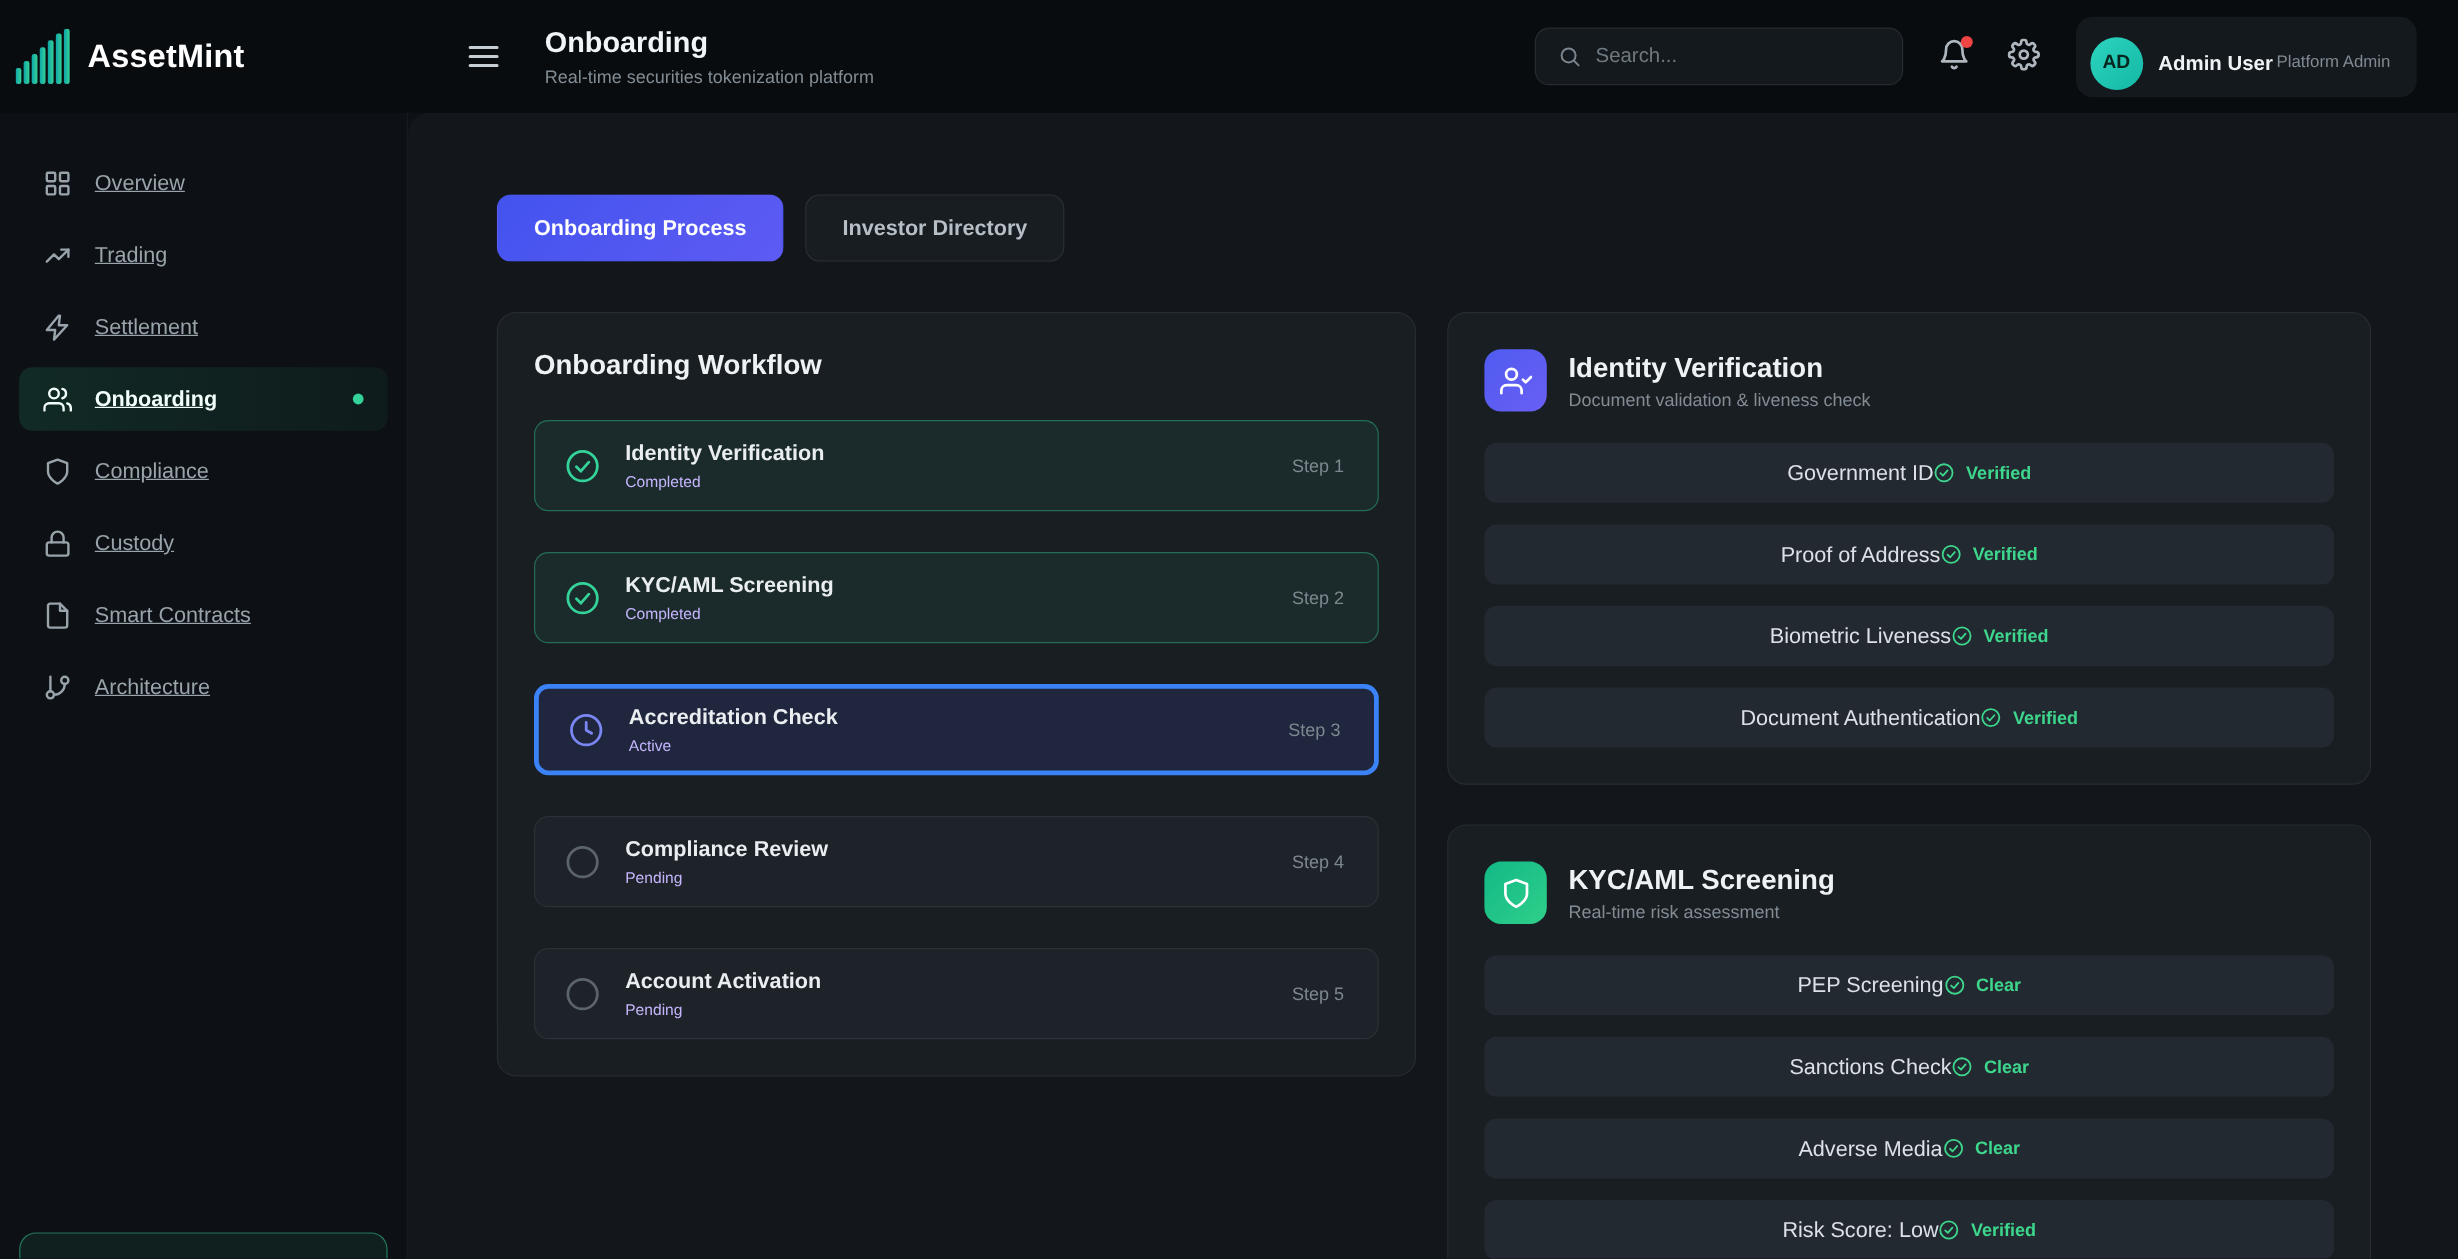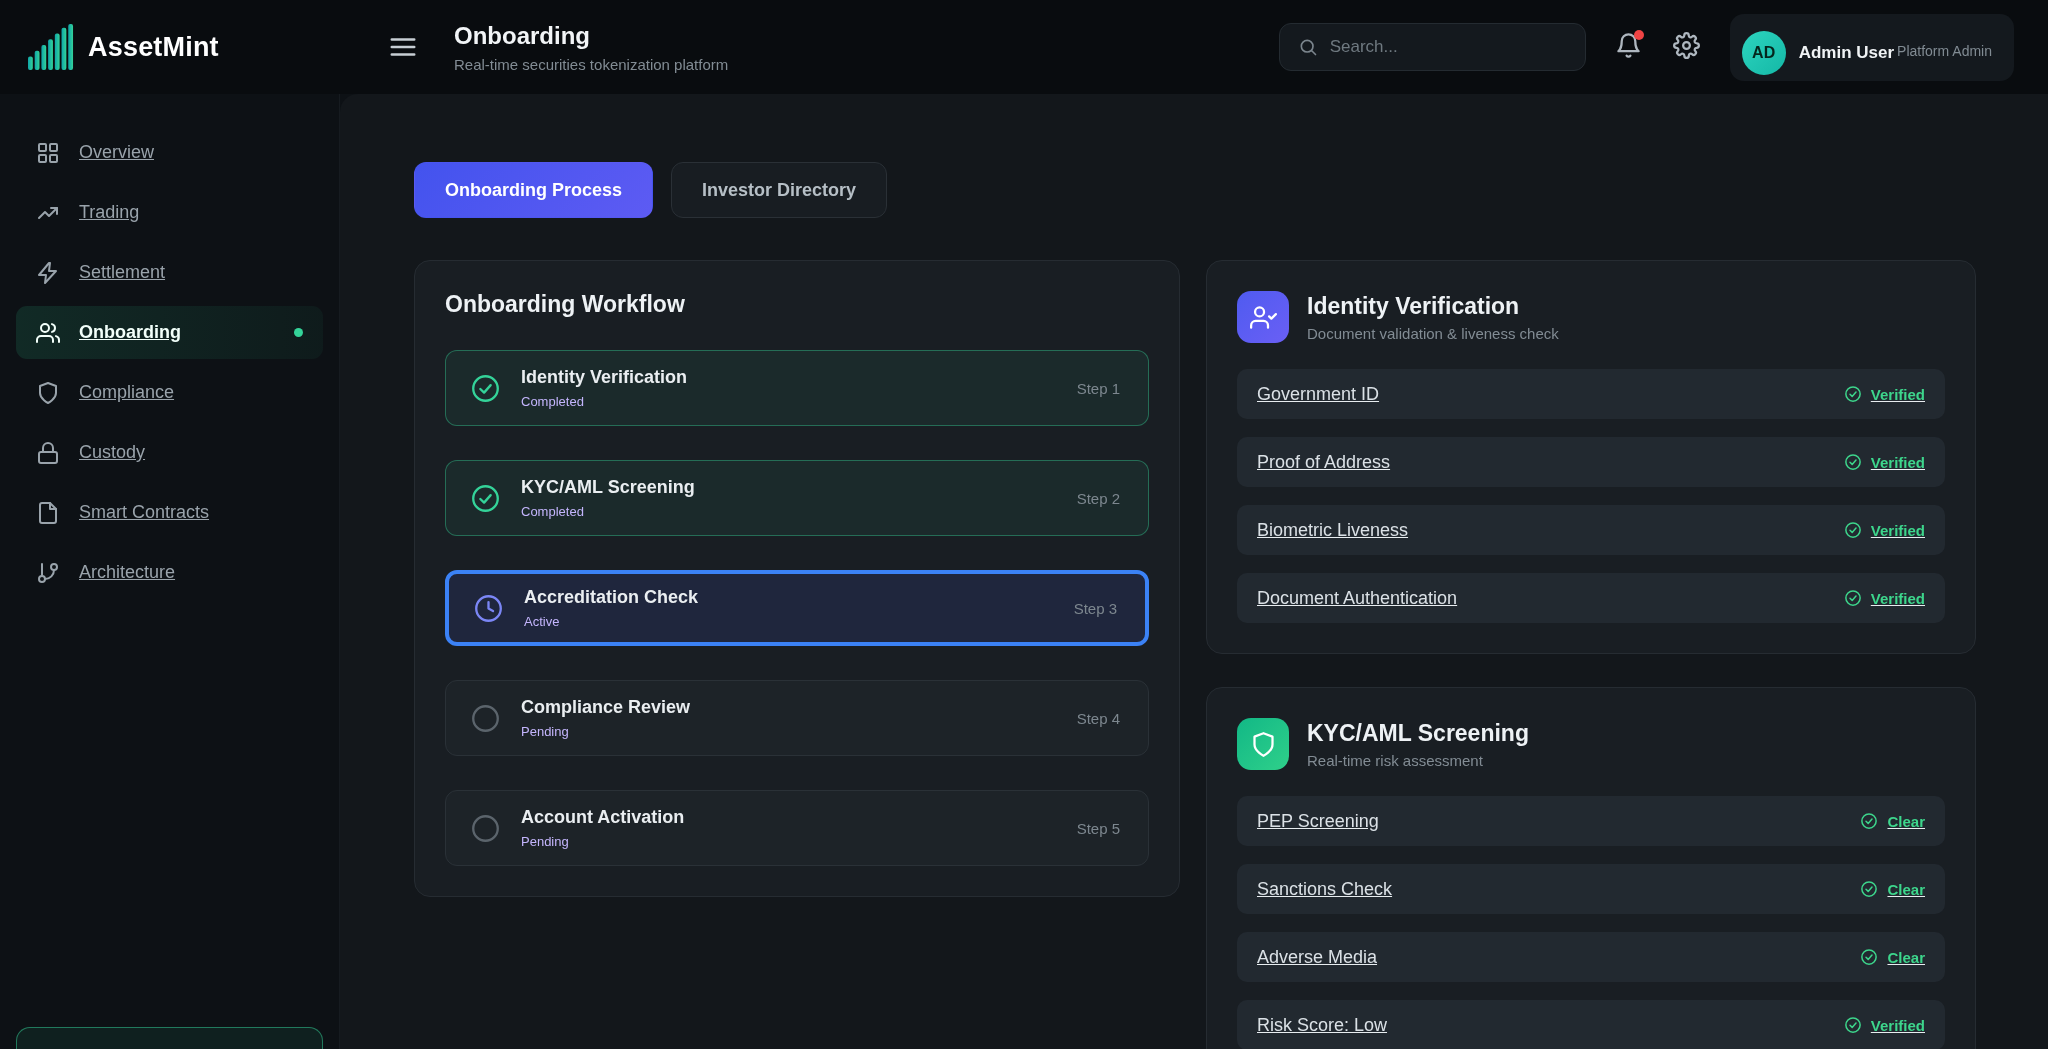--- a/index.html
+++ b/index.html
@@ -13,21 +13,21 @@
     display:grid;
     grid-template-columns:340px 1fr;
     grid-template-rows:94px 1fr;
     background:#0d1115;
   }
   
   .brand{
     grid-column:1; grid-row:1;
     background:#090c0f;
     display:flex; align-items:center; gap:14px;
-    padding-left:28px;
+    padding-left:13px;
   }
   .logo{ width:46px; height:46px; display:inline-flex; }
   .logo svg{ width:100%; height:100%; }
   .brand-name{ font-size:27px; font-weight:800; letter-spacing:.2px; color:#ffffff; }
   .topbar{
     grid-column:2; grid-row:1;
     background:#090c0f;
     display:flex; align-items:center;
     padding:0 34px 0 48px;
   }
@@ -153,22 +153,22 @@
   }
   .cicon svg{ width:27px; height:27px; }
   .cicon.blue{ background:linear-gradient(135deg,#4f5bf0,#6a5ff5); }
   .cicon.green{ background:linear-gradient(135deg,#12b886,#2fd08a); }
   .ctexts{ display:flex; flex-direction:column; gap:5px; }
   .ctitle{ font-size:23px; font-weight:700; color:#eef2f5; }
   .csub{ font-size:15px; color:#828c94; }
   
   .check-row{
     height:50px; border-radius:10px; background:#222930;
-    display:flex; align-items:center; justify-content:space-between;
-    padding:0 20px; margin-bottom:18px;text-decoration:underline;
+    display:flex; align-items:center; justify-content:center;
+    padding:0 20px; margin-bottom:18px;
   }
   .check-row:last-child{ margin-bottom:0; }
   .row-label{ font-size:18px; font-weight:500; color:#dbe1e6; }
   .row-status{ display:flex; align-items:center; gap:9px; color:#3dd68c; }
   .row-check{ width:18px; height:18px; display:inline-flex; }
   .row-check svg{ width:18px; height:18px; }
   .row-status-text{ font-size:15px; font-weight:600; }
 </style>
 </head>
 <body>

